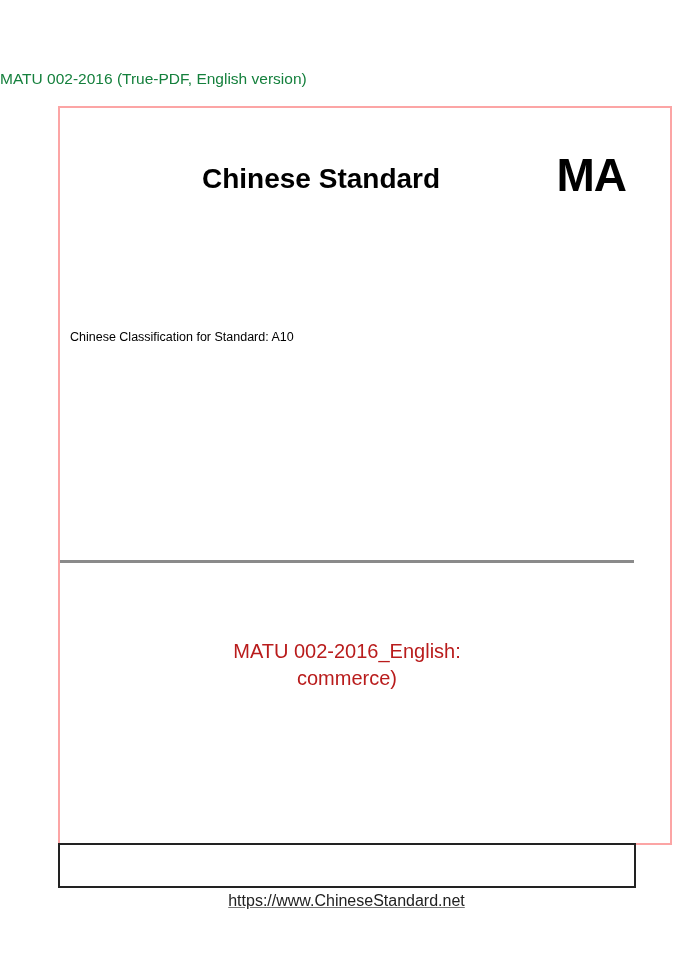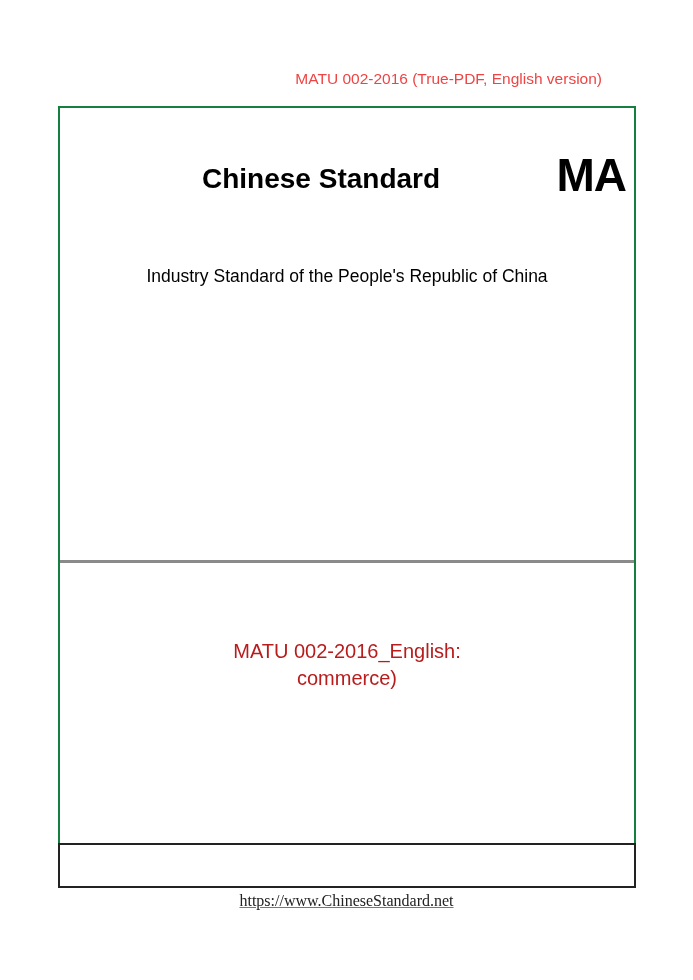--- a/index.html
+++ b/index.html
@@ -13,32 +13,33 @@
       position: relative;
       font-family: "Liberation Sans", sans-serif;
       color: #000;
       overflow: hidden;
     }
     .header-line {
       position: absolute;
       top: 70px;
       left: 0;
       width: 602px;
-      text-align: right;
+      text-align: left;
       font-size: 15.5px;
-      color: #ef4444;
+      color: #15803d;
     }
     .outer-box {
       position: absolute;
       left: 58px;
       top: 106px;
       width: 574px;
       height: 735px;
-      border: 2px solid #15803d;
+      border: 2px solid #fca5a5;
       box-sizing: content-box;
+      padding-left: 36px;
     }
     .top-section {
       position: absolute;
       left: 0;
       top: 0;
       width: 574px;
       height: 452px;
       border-bottom: 3px solid #8a8a8a;
     }
     .chinese-standard {
@@ -96,38 +97,37 @@
       border: 2px solid #222;
     }
     .footer-link {
       position: absolute;
       top: 892px;
       left: 0;
       width: 693px;
       text-align: center;
       font-size: 16px;
       color: #222;
-      font-family: Liberation Serif, serif;
     }
     .footer-link span {
       text-decoration: underline;
       text-decoration-color: #777;
       cursor: pointer;
     }
   </style>
 </head>
 <body>
 
 <div class="header-line">MATU 002-2016 (True-PDF, English version)</div>
 
 <div class="outer-box">
   <div class="top-section">
     <div class="chinese-standard">Chinese Standard</div>
     <div class="ma-code">MA</div>
-    <div class="industry-line">Industry Standard of the People's Republic of China</div>
+    <div class="classification">Chinese Classification for Standard: A10</div>
   </div>
   <div class="title-block">
     <div>MATU 002-2016_English:</div>
     <div>commerce)</div>
   </div>
 </div>
 
 <div class="bottom-box"></div>
 
 <div class="footer-link">

